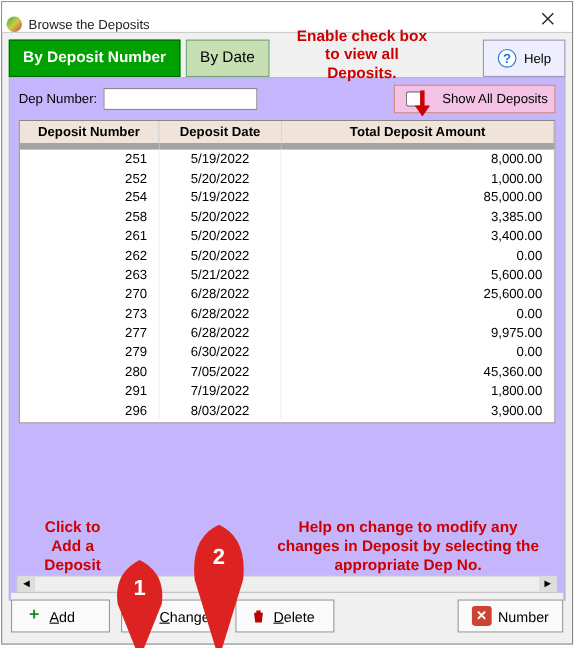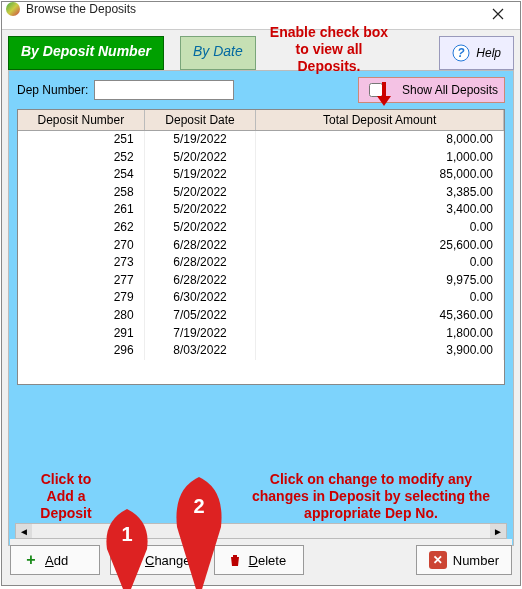--- a/index.html
+++ b/index.html
@@ -19,21 +19,21 @@
     height: 585px;
     position: relative;
     background: #f0f0f0;
     margin: 1px;
   }
   .titlebar {
     height: 28px;
     background: #fff;
     border-bottom: 1px solid #ccc;
     display: flex;
-    align-items: flex-start;
+    align-items: flex-end;
     padding: 0 4px;
   }
   .titlebar .icon-ball {
     width: 14px; height: 14px;
     border-radius: 50%;
     background: linear-gradient(135deg,#4a4 0%,#cc4 50%,#c44 100%);
     margin-right: 6px;
   }
   .titlebar .title { flex: 1; font-size: 12px; color: #222; }
   .titlebar .close-btn {
@@ -44,30 +44,29 @@
     color: #222;
   }
   .content {
     position: relative;
     padding: 6px;
     height: calc(100% - 28px);
   }
   .tabs-row {
     display: flex;
     align-items: stretch;
-    gap: 12px;
-    position: relative;
-    font-style: italic;
+    gap: 1px;
+    position: relative;
   }
   .tab {
     padding: 6px 12px 10px 12px;
     font-size: 14px;
     border: 1px solid #7aa57a;
     background: #c6e0b4;
-    color: #0369a1;
+    color: #000000;
     margin-right: 4px;
   }
   .tab.active {
     background: #00a000;
     color: #fff;
     font-weight: bold;
     border-color: #060;
   }
   .help-btn {
     margin-left: auto;
@@ -76,21 +75,21 @@
     border: 1px solid #99b;
     padding: 4px 12px;
     gap: 6px;
   }
   .help-btn .help-icon {
     width: 18px; height: 18px;
     display: inline-flex; align-items: center; justify-content: center;
     color: #2478d8;
   }
   .tab-body {
-    background: #7dd3fc;
+    background: #c4b5fd;
     border: 1px solid #bbb;
     padding: 6px 8px 8px 8px;
     height: 476px;
     position: relative;
   }
   .filter-row {
     display: flex;
     align-items: center;
     gap: 6px;
     margin-bottom: 6px;
@@ -123,23 +122,23 @@
     position: relative;
   }
   table.grid {
     width: 100%;
     border-collapse: collapse;
     font-size: 12px;
   }
   table.grid th {
     background: #f0e4da;
     border-right: 1px solid #bbb;
-    border-bottom: 1px solid #a3a3a3;
+    border-bottom: 6px solid #a3a3a3;
     padding: 3px 6px;
-    font-weight: normal;
+    font-weight: bold;
     text-align: center;
     position: sticky;
     top: 0;
   }
   table.grid td {
     padding: 1px 10px;
     border-right: 1px solid #eee;
     text-align: right;
     white-space: nowrap;
     line-height: 1.3;
@@ -306,20 +305,25 @@
                 <td>261</td>
                 <td class="date">5/20/2022</td>
                 <td>3,400.00</td>
               </tr>
               <tr>
                 <td>262</td>
                 <td class="date">5/20/2022</td>
                 <td>0.00</td>
               </tr>
               <tr>
+                <td>263</td>
+                <td class="date">5/21/2022</td>
+                <td>5,600.00</td>
+              </tr>
+              <tr>
                 <td>270</td>
                 <td class="date">6/28/2022</td>
                 <td>25,600.00</td>
               </tr>
               <tr>
                 <td>273</td>
                 <td class="date">6/28/2022</td>
                 <td>0.00</td>
               </tr>
               <tr>
@@ -345,21 +349,21 @@
               <tr>
                 <td>296</td>
                 <td class="date">8/03/2022</td>
                 <td>3,900.00</td>
               </tr>
             </tbody>
         </table>
       </div>
 
       <div class="callout left">Click to Add a Deposit</div>
-      <div class="callout right">Click on change to modify any changes in Deposit by selecting the appropriate Dep No.</div>
+      <div class="callout right">Help on change to modify any changes in Deposit by selecting the appropriate Dep No.</div>
 
       <svg class="marker" style="left:94px; top:432px;" width="48" height="96" viewBox="0 0 48 96">
         <path d="M24 96 L4 46 Q0 18 24 6 Q48 18 44 46 Z" fill="#d22"></path>
         <text x="24" y="38" text-anchor="middle" fill="#fff" font-size="20" font-weight="bold">1</text>
       </svg>
       <svg class="marker" style="left:164px; top:400px;" width="52" height="128" viewBox="0 0 52 128">
         <path d="M26 128 L4 56 Q0 18 26 6 Q52 18 48 56 Z" fill="#d22"></path>
         <text x="26" y="42" text-anchor="middle" fill="#fff" font-size="20" font-weight="bold">2</text>
       </svg>
 

